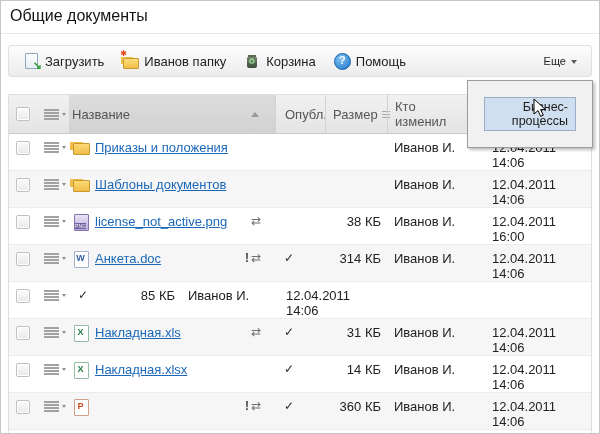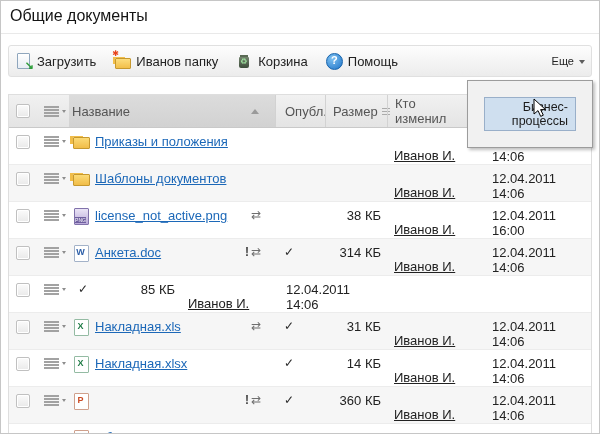--- a/index.html
+++ b/index.html
@@ -15,21 +15,21 @@
     overflow:hidden;
   }
   
   .page-title{margin:6px 0 0 9px;font-size:16px;font-weight:normal;color:#141414;}
   .title-divider{margin-top:8px;border-top:1px solid #e9e9e9;height:0;}
   
   .toolbar{
     margin:11px 7px 0 7px;height:32px;
     border:1px solid #e0e0e0;border-radius:3px;
     background:linear-gradient(#fdfdfd,#ececec);
-    display:flex;align-items:center;padding:0 0;
+    display:flex;align-items:center;padding:0 8px;
   }
   .tb-btn{
     display:flex;align-items:center;gap:5px;
     background:none;border:none;padding:3px 6px;margin-right:6px;
     font-family:inherit;font-size:13px;color:#222;cursor:pointer;white-space:nowrap;
   }
   .more-btn{
     margin-left:auto;display:flex;align-items:center;
     background:none;border:none;padding:3px 6px;
     font-family:inherit;font-size:11px;color:#222;cursor:pointer;
@@ -50,21 +50,21 @@
     position:absolute;top:79px;right:6px;width:126px;z-index:40;
     background:#f1f1f1;border:1px solid #9c9c9c;padding:16px;
     box-shadow:2px 2px 3px rgba(0,0,0,.25);
   }
   .dropdown-item{
     background:#cfdfef;border:1px solid #99afc9;
     text-align:right;padding:2px 7px;font-size:12.5px;color:#1c1c1c;cursor:pointer;
   }
   
   .grid{margin:17px 7px 0 7px;border:1px solid #dedede;border-bottom:none;}
-  .grid-header{display:flex;height:33px;background:linear-gradient(#f1f1f1,#e4e4e4);border-bottom:1px solid #c9c9c9;color:#555;}
+  .grid-header{display:flex;height:39px;background:linear-gradient(#f1f1f1,#e4e4e4);border-bottom:1px solid #c9c9c9;color:#555;}
   .grid-header .cell{display:flex;align-items:center;}
   .hcell-sep{border-left:1px solid #d2d2d2;}
   .c-check{width:28px;justify-content:center;display:flex;flex:none;}
   .c-menu{width:32px;flex:none;display:flex;}
   .c-name{flex:1;min-width:0;}
   .c-pub{width:50px;flex:none;padding-left:9px;}
   .c-size{width:62px;flex:none;}
   .c-who{width:92px;flex:none;padding-left:7px;gap:36px;}
   .c-date{width:112px;flex:none;padding-left:13px;}
   .grid-header .c-name{background:linear-gradient(#dcdcdc,#d2d2d2);padding-left:3px;}
@@ -73,21 +73,21 @@
   .c-size .colmenu,.c-who .colmenu{margin-left:4px;}
   .c-date .colmenu{margin-left:auto;margin-right:4px;}
   .grid-header .c-size{padding-left:7px;}
   
   .grid-row{display:flex;min-height:28px;border-bottom:1px solid #ececec;background:#fff;align-items:flex-start;}
   .grid-row:nth-of-type(even){background:#f6f6f6;}
   .grid-row .c-check{padding-top:7px;}
   .grid-row .c-menu{padding-top:8px;}
   .grid-row .c-pub{padding-top:6px;color:#2d2d2d;font-size:12px;}
   .grid-row .c-size{padding-top:6px;text-align:right;padding-right:6px;color:#222;}
-  .grid-row .c-who{padding-top:20px;color:#222;text-decoration:underline;}
+  .grid-row .c-who{padding-top:6px;color:#222;}
   .grid-row .c-date{padding-top:6px;color:#222;}
   .c-name{display:flex;align-items:flex-start;gap:6px;padding:6px 8px 5px 3px;}
   .doc-link{color:#1c68b8;text-decoration:underline;cursor:pointer;line-height:15px;max-width:148px;}
   
   .checkbox{width:14px;height:14px;border:1px solid #c0c0c0;border-radius:2px;background:linear-gradient(#fbfbfb,#e9e9e9);box-shadow:inset 0 0 0 1px #fff;cursor:pointer;display:inline-block;}
   .hamburger{position:relative;width:15px;height:11px;margin-left:7px;cursor:pointer;background:repeating-linear-gradient(to bottom,#a2a2a2 0 2px,transparent 2px 3px);}
   .hamburger::after{content:"";position:absolute;right:-7px;top:4px;border-left:2.5px solid transparent;border-right:2.5px solid transparent;border-top:3.5px solid #8d8d8d;}
   
   .file-icon{position:relative;width:17px;height:16px;flex:none;}
   .file-icon[data-icon="folder"]::before{content:"";position:absolute;left:1px;top:3px;width:15px;height:10px;background:linear-gradient(#fbda76,#f1bd48);border:1px solid #c6982e;border-radius:1px;box-shadow:-5px -3px 0 -2px #f1bd48;}

